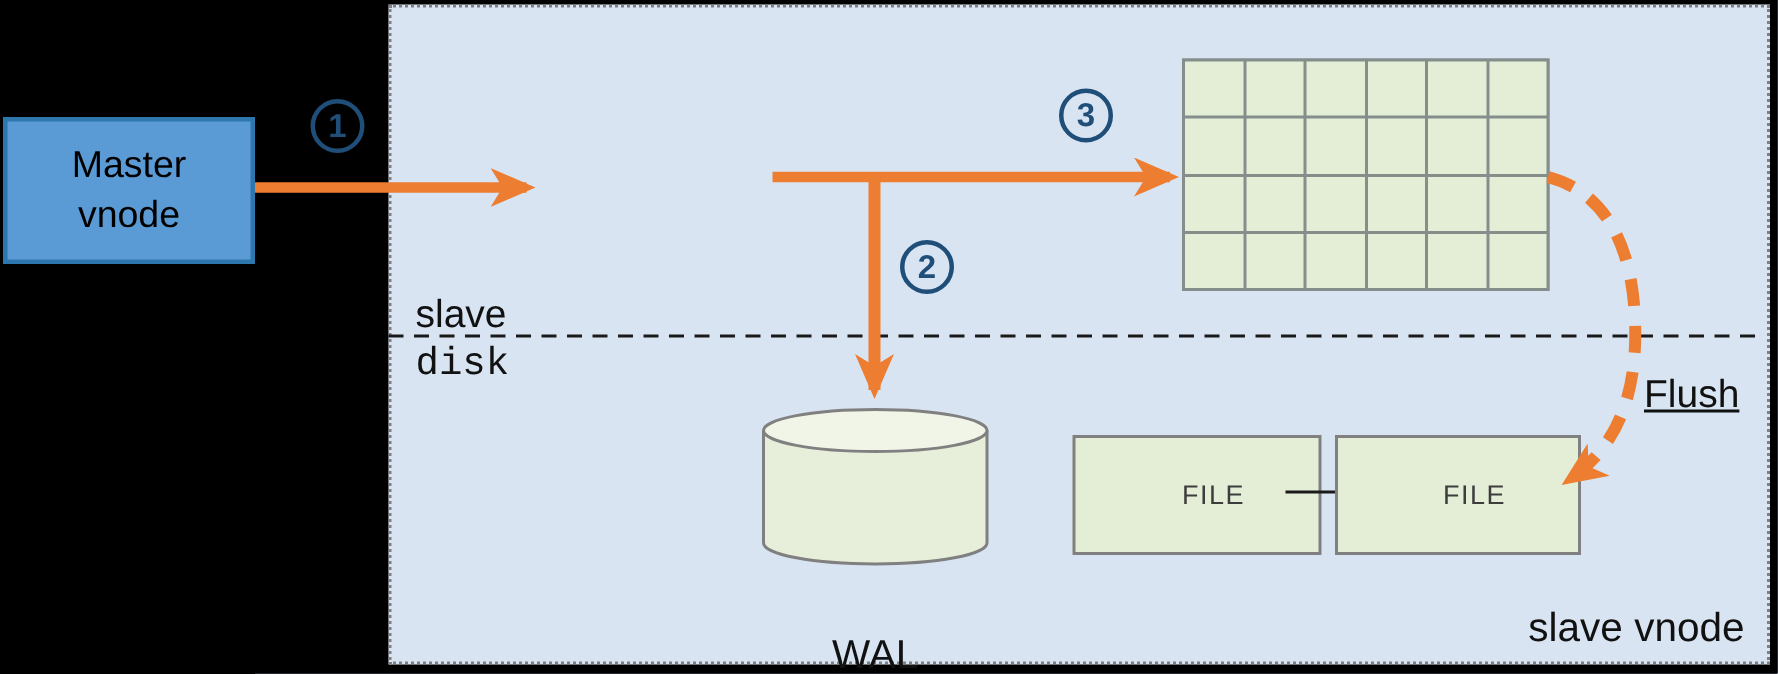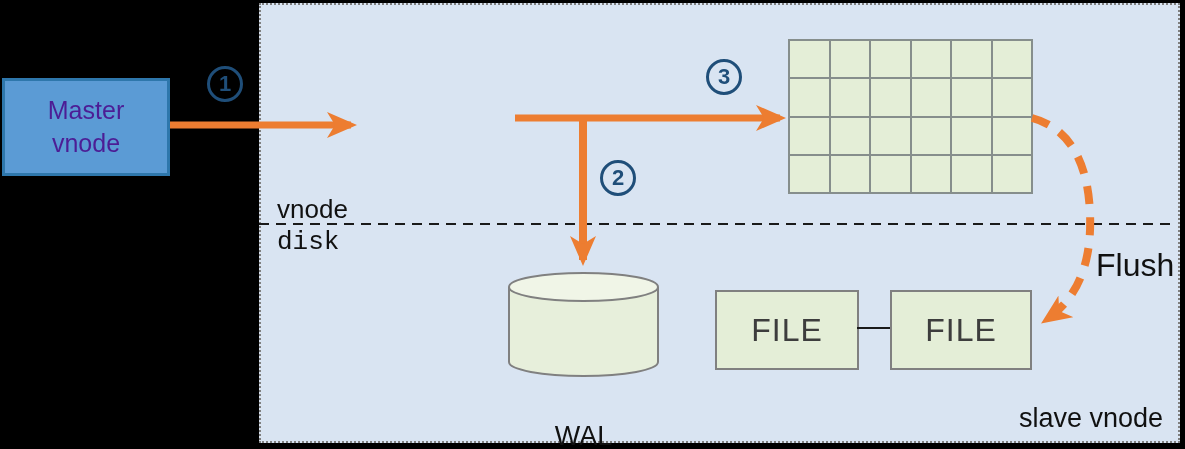--- a/index.html
+++ b/index.html
@@ -10,21 +10,21 @@
   
   .panel{
     position:absolute;left:259px;top:3px;width:917px;height:436px;
     background:#d9e4f2;border:2px dotted #7f7f7f;
   }
   
   .master-box{
     position:absolute;left:2px;top:78px;width:162px;height:92px;
     background:#5b9bd5;border:3px solid #2e77ac;
     display:flex;align-items:center;justify-content:center;text-align:center;
-    color:#4c1d95;font-size:25px;line-height:1.32;
+    color:#000000;font-size:25px;line-height:1.32;
   }
   .master-box .lbl{width:110px;}
   
   .step{
     position:absolute;width:30px;height:30px;border-radius:50%;
     border:3px solid #1f4e79;color:#1f4e79;
     display:flex;align-items:center;justify-content:center;
     font-size:22px;font-weight:600;background:transparent;
   }
   .step1{left:207px;top:66px;background:transparent;}
@@ -40,30 +40,30 @@
   
   .mem-table{
     position:absolute;left:788px;top:39px;width:241px;height:151px;
     display:grid;gap:2px;background:#868e8c;border:2px solid #868e8c;
   }
   .mem-table .cell{background:#e4eed7;}
   
   .file-box{
     position:absolute;top:290px;height:76px;background:#e4eed7;border:2px solid #808080;
     display:flex;align-items:center;justify-content:center;
-    font-size:32px;color:#3d3d3d;letter-spacing:1px;
+    font-size:18px;color:#3d3d3d;letter-spacing:1px;padding-left:22px;
   }
   .file1{left:715px;width:140px;}
   .file2{left:890px;width:138px;}
   
   .t{position:absolute;color:#111;}
   .memory-label{left:277px;top:194px;font-size:26px;}
   .disk-label{left:277px;top:227px;font-size:26px;font-family:Liberation Mono, monospace;}
   .wal-label{left:509px;top:394px;width:149px;text-align:center;font-size:27px;margin-top:27px;}
-  .flush-label{left:1096px;top:247px;font-size:32px;}
+  .flush-label{left:1096px;top:247px;font-size:26px;text-decoration:underline;}
   .slave-label{left:998px;top:403px;width:165px;text-align:right;font-size:27px;}
   
   .overlay{position:absolute;left:0;top:0;width:1185px;height:449px;pointer-events:none;}
 </style>
 </head>
 <body>
 
 <div class="canvas">
 
   <div class="panel"></div>
@@ -135,19 +135,19 @@
   <div class="step step1">
     <span>1</span>
   </div>
   <div class="step step2">
     <span>2</span>
   </div>
   <div class="step step3">
     <span>3</span>
   </div>
 
-  <div class="t memory-label">vnode</div>
+  <div class="t memory-label">slave</div>
   <div class="t disk-label">disk</div>
   <div class="t wal-label">WAL</div>
   <div class="t flush-label">Flush</div>
   <div class="t slave-label">slave vnode</div>
 
 </div>
 
 </body></html>

